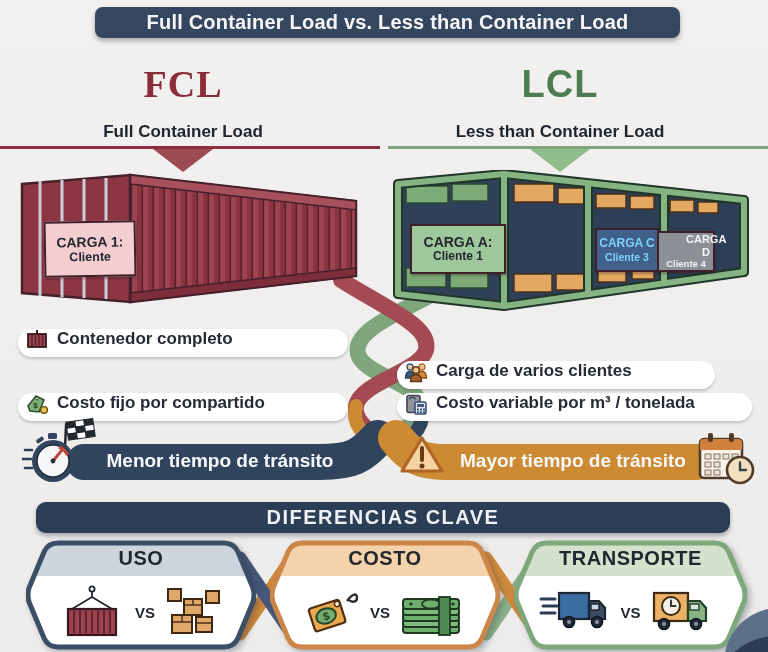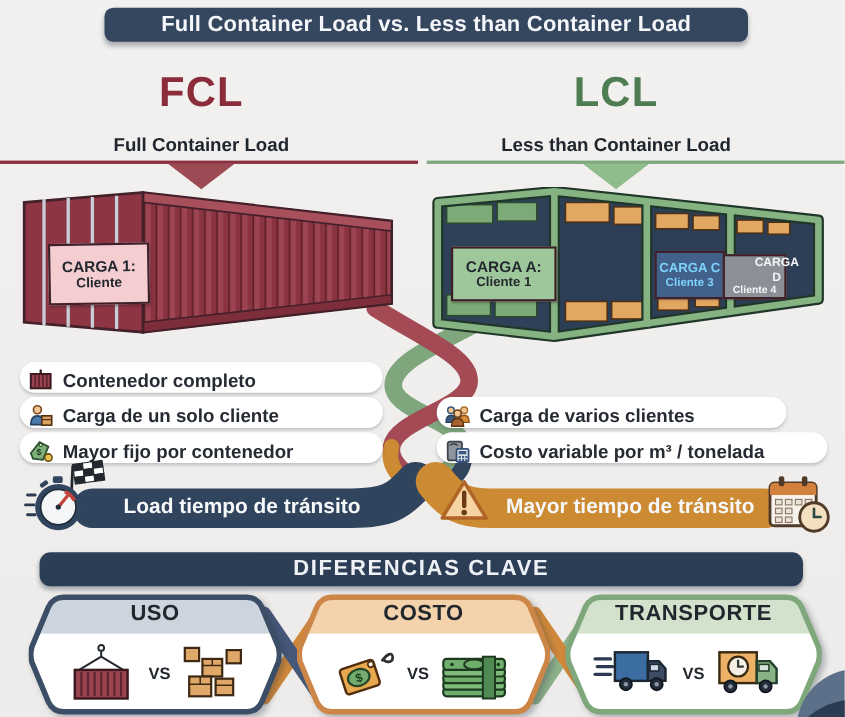--- a/index.html
+++ b/index.html
@@ -11,34 +11,34 @@
   .abs{position:absolute;}
   
   .top-banner{
     left:95px;top:7px;width:585px;height:31px;background:#35465f;border-radius:8px;
     box-shadow:0 3px 5px rgba(30,40,60,.35);display:flex;align-items:center;justify-content:center;
     color:#f4f6f9;font-size:20px;font-weight:bold;letter-spacing:.2px;
   }
   
   .col-head{text-align:center;}
   .acronym{font-size:38px;font-weight:800;line-height:40px;letter-spacing:1px;}
-  .fcl .acronym{color:#8b2c3a;}
+  .fcl .acronym{color:#8b2c3a;font-family:Liberation Serif, serif;}
   .lcl .acronym{color:#4e7c53;}
   .full-name{font-size:17px;font-weight:bold;color:#20262e;margin-top:18px;}
   .divider{height:3px;}
   .tri{width:0;height:0;border-left:30px solid transparent;border-right:30px solid transparent;}
   
   .cargo-label{border:2px solid #3f2028;display:flex;flex-direction:column;align-items:center;justify-content:center;
     text-align:center;line-height:1.15;box-shadow:1px 2px 2px rgba(40,20,25,.3);}
   .cargo-label .t{font-weight:800;}
   .cargo-label .s{font-weight:600;}
   
   .feature-row{
     height:28px;background:#ffffff;border-radius:14px;box-shadow:0 2px 3px rgba(60,65,75,.25);
-    display:flex;align-items:flex-end;gap:8px;padding-left:7px;box-sizing:border-box;
+    display:flex;align-items:flex-start;gap:8px;padding-left:7px;box-sizing:border-box;
     font-size:17px;font-weight:600;color:#262b33;white-space:nowrap;
   }
   .feature-row svg{flex:0 0 auto;}
   
   .ribbon-text{color:#f6f7f9;font-size:19px;font-weight:bold;text-align:center;white-space:nowrap;}
   
   .diff-banner{
     left:36px;top:502px;width:694px;height:31px;background:#2c3d56;border-radius:10px;
     box-shadow:0 3px 4px rgba(30,40,60,.35);display:flex;align-items:center;justify-content:center;
     color:#eef1f5;font-size:20px;font-weight:800;letter-spacing:1.5px;
@@ -166,37 +166,28 @@
       <rect x="3" y="5" width="18" height="13" fill="#9c4350" stroke="#3a1a20" stroke-width="1.8"></rect>
       <g stroke="#5e2530" stroke-width="1.6">
           <line x1="7" y1="6" x2="7" y2="17"></line>
           <line x1="10.5" y1="6" x2="10.5" y2="17"></line>
           <line x1="14" y1="6" x2="14" y2="17"></line>
           <line x1="17.5" y1="6" x2="17.5" y2="17"></line>
         </g>
     </svg>
     <span>Contenedor completo</span>
   </div>
-  <div class="abs feature-row" style="left:18px;top:361px;width:330px;">
-    <svg width="24" height="22" viewBox="0 0 24 22">
-      <circle cx="9" cy="5.5" r="3.6" fill="#f2c793" stroke="#7a4a1f" stroke-width="1.5"></circle>
-      <path d="M3,19 C3,13 6,11 9,11 C12,11 15,13 15,19 Z" fill="#4a7aae" stroke="#24435f" stroke-width="1.5"></path>
-      <rect x="13" y="11" width="9" height="8.5" fill="#dca35f" stroke="#543416" stroke-width="1.5"></rect>
-      <line x1="13" y1="14.5" x2="22" y2="14.5" stroke="#543416" stroke-width="1.2"></line>
-    </svg>
-    <span>Carga de un solo cliente</span>
-  </div>
   <div class="abs feature-row" style="left:18px;top:393px;width:330px;">
     <svg width="24" height="22" viewBox="0 0 24 22">
       <path d="M3,13 L11,3 L19,7 L14,19 L5,18 Z" fill="#7fb07a" stroke="#2c4f2e" stroke-width="1.6"></path>
       <circle cx="12" cy="5.5" r="1.4" fill="#e9efe8" stroke="#2c4f2e" stroke-width="1"></circle>
       <text x="10.5" y="15" font-size="8" font-weight="bold" fill="#1f3a20" text-anchor="middle">$</text>
       <circle cx="19" cy="17" r="3.4" fill="#e6c14f" stroke="#6b4e12" stroke-width="1.4"></circle>
     </svg>
-    <span>Mayor fijo por contenedor</span>
+    <span>Costo fijo por compartido</span>
   </div>
 
   <div class="abs feature-row" style="left:397px;top:393px;width:355px;">
     <svg width="24" height="22" viewBox="0 0 24 22">
       <rect x="3" y="2.5" width="13" height="17" rx="2" fill="#8e959d" stroke="#3c434c" stroke-width="1.6"></rect>
       <path d="M5,6 C7,4 10,4 12,6" fill="none" stroke="#3c434c" stroke-width="1.4"></path>
       <rect x="11" y="9" width="11" height="12" rx="1.5" fill="#dfe3e8" stroke="#33507a" stroke-width="1.6"></rect>
       <rect x="13" y="11" width="7" height="3" fill="#3d5c85"></rect>
       <g fill="#3d5c85">
         <rect x="13" y="15.5" width="2" height="2"></rect>
@@ -245,21 +236,21 @@
     </g>
     <rect x="26" y="3" width="9" height="6" rx="1.5" fill="#31455e"></rect>
     <rect x="14" y="8" width="8" height="4" rx="1.5" fill="#31455e" transform="rotate(-35 18 10)"></rect>
     <circle cx="31" cy="31" r="21" fill="#31455e"></circle>
     <circle cx="31" cy="31" r="16" fill="#f5f6f8" stroke="#222c3a" stroke-width="1.5"></circle>
     <path d="M37,17 A16,16 0 0 1 45.5,25" fill="none" stroke="#c0453a" stroke-width="3.4"></path>
     <line x1="31" y1="31" x2="40" y2="20" stroke="#c0453a" stroke-width="3" stroke-linecap="round"></line>
     <circle cx="31" cy="31" r="2.4" fill="#222c3a"></circle>
   </svg>
   <div class="abs ribbon-text" style="left:92px;top:450px;width:256px;">
-    <span>Load tiempo de tránsito</span>
+    <span>Menor tiempo de tránsito</span>
   </div>
 
   <svg class="abs" style="left:398px;top:434px;" width="48" height="42" viewBox="0 0 48 42">
     <path d="M24,4 L44,37 L4,37 Z" fill="#f6d3a2" stroke="#b06426" stroke-width="3.2" stroke-linejoin="round"></path>
     <line x1="24" y1="14" x2="24" y2="26" stroke="#6b3a14" stroke-width="4" stroke-linecap="round"></line>
     <circle cx="24" cy="32" r="2.5" fill="#6b3a14"></circle>
   </svg>
   <div class="abs ribbon-text" style="left:448px;top:450px;width:250px;">
     <span>Mayor tiempo de tránsito</span>
   </div>

